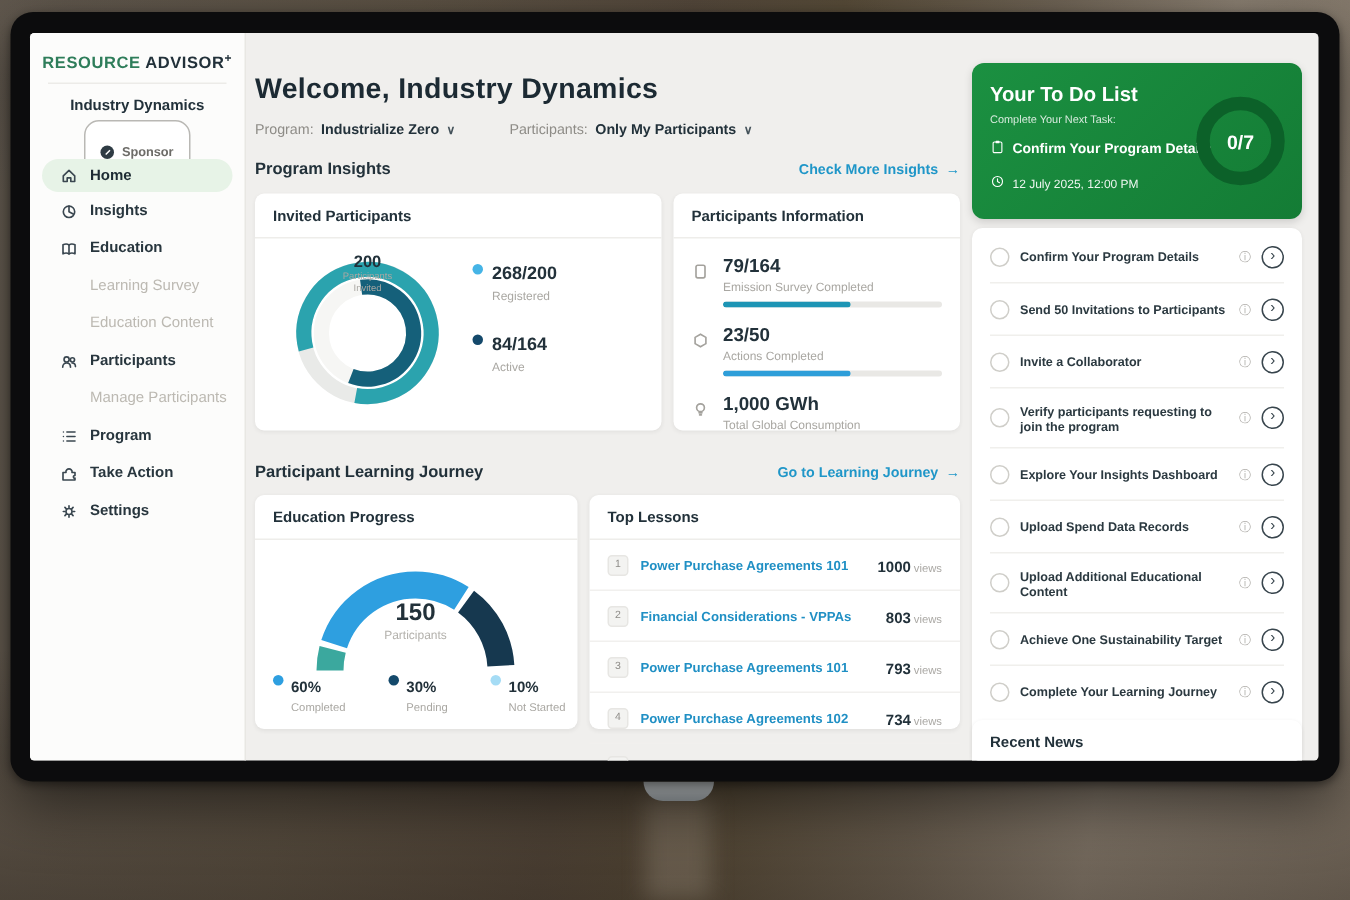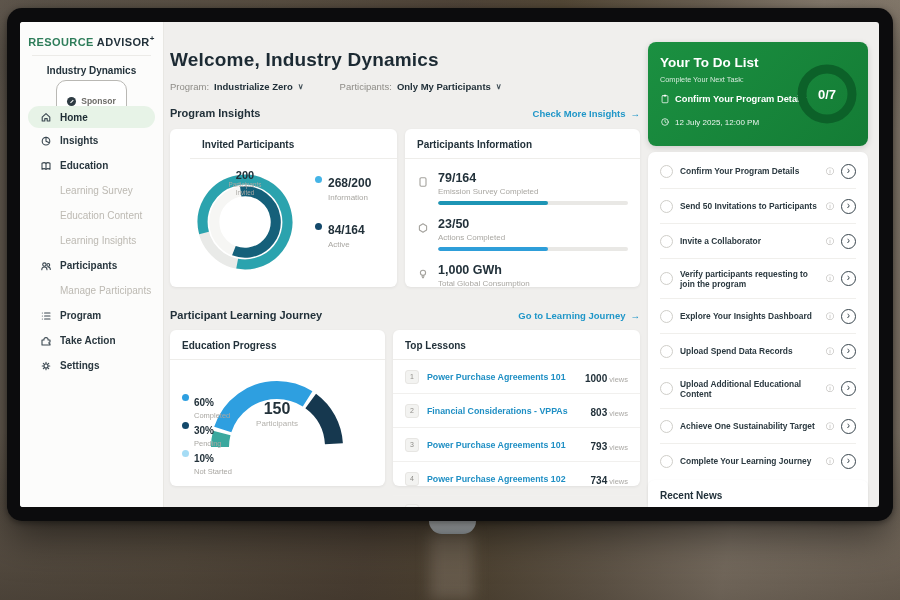--- a/index.html
+++ b/index.html
@@ -70,21 +70,21 @@
   .stat .sv{font-size:12.5px;font-weight:800;color:#22313a;line-height:1.1;}
   .stat .sl{font-size:8px;color:#a9a7a2;margin-top:1px;}
   .bar{margin:5px 12px 0 33px;height:4px;border-radius:2px;background:#e9e8e5;overflow:hidden;}
   .bar>div{height:100%;border-radius:2px;}
   svg.gic{stroke:#a4a29d;fill:none;stroke-width:1.1;stroke-linecap:round;stroke-linejoin:round;}
   
   .gauge-wrap{position:absolute;left:32px;top:36px;width:150px;height:88px;}
   .gauge-center{position:absolute;left:0;top:34px;width:100%;text-align:center;}
   .gauge-center .v{font-size:16px;font-weight:800;color:#22313a;}
   .gauge-center .l{font-size:8px;color:#b3b1ac;margin-top:1px;}
-  .glegend{position:absolute;left:12px;right:8px;bottom:10px;display:flex;justify-content:space-between;flex-direction:column;}
+  .glegend{position:absolute;left:12px;right:8px;bottom:10px;display:flex;justify-content:space-between;}
   .gleg-item{display:flex;gap:5px;}
   .gleg-item .dot{width:7px;height:7px;border-radius:50%;margin-top:2px;}
   .gleg-item .p{font-size:10px;font-weight:800;color:#22313a;line-height:1.1;}
   .gleg-item .l{font-size:7.5px;color:#a9a7a2;margin-top:1px;}
   
   .lesson{display:flex;align-items:center;gap:8px;padding:7.5px 12px;border-bottom:1px solid #f1f0ee;}
   .lesson:last-child{border-bottom:none;}
   .rank{width:12px;height:12px;border-radius:3px;background:#f3f3f1;border:1px solid #e7e6e3;color:#8e8c88;
     font-size:7px;display:flex;align-items:center;justify-content:center;flex:0 0 12px;}
   .l-title{flex:1;font-size:8.8px;font-weight:600;color:#1f8fc4;cursor:pointer;}
@@ -167,23 +167,20 @@
               </svg>
             </span>
         <span class="lb">Education</span>
       </div>
       <div class="nav-item sub">
         <span class="lb">Learning Survey</span>
       </div>
       <div class="nav-item sub">
         <span class="lb">Education Content</span>
       </div>
-      <div class="nav-item sub">
-        <span class="lb">Learning Insights</span>
-      </div>
       <div class="nav-item">
         <span class="ic">
               <svg class="icn" viewBox="0 0 12 12" width="12" height="12">
                 <circle cx="4.4" cy="4.6" r="1.7"></circle>
                 <path d="M1.8 9.8 C1.8 7.9 3 7 4.4 7 C5.8 7 7 7.9 7 9.8"></path>
                 <circle cx="8.3" cy="4.9" r="1.4"></circle>
                 <path d="M8 7 C9.5 7 10.3 7.9 10.3 9.4"></path>
               </svg>
             </span>
         <span class="lb">Participants</span>
@@ -241,40 +238,40 @@
     <div class="sec-row" style="top:85px;">
       <span class="sec-title">Program Insights</span>
       <span class="sec-link">
         <span>Check More Insights</span>
         <span>→</span>
       </span>
     </div>
 
     <div class="cards" style="top:107px;">
 
-      <div class="card" style="width:227px;height:158px;padding-left:20px;">
+      <div class="card" style="width:271px;height:158px;">
         <div class="card-title">Invited Participants</div>
         <div class="donut-wrap">
           <svg viewBox="0 0 100 100" width="106" height="106">
             <circle cx="50" cy="50" r="40" stroke="#e9eae8" stroke-width="9.5" fill="none"></circle>
             <circle id="ring-outer" cx="50" cy="50" r="40" stroke-width="9.5" fill="none" transform="rotate(165 50 50)" stroke="#2BA3AE" stroke-dasharray="206.1 260.3"></circle>
             <circle cx="50" cy="50" r="29" stroke="#f6f6f4" stroke-width="9.5" fill="none"></circle>
             <circle id="ring-inner" cx="50" cy="50" r="29" stroke-width="9.5" fill="none" transform="rotate(262 50 50)" stroke="#15607A" stroke-dasharray="105.7 191.2"></circle>
           </svg>
           <div class="donut-center">
             <span class="v">200</span>
             <span class="l">Participants</span>
             <span class="l">Invited</span>
           </div>
         </div>
         <div class="dlegend">
           <div class="dleg-item">
             <span class="dot" style="background: rgb(69, 180, 230);"></span>
             <span><span class="v">268/200</span>
-            <div class="l">Information</div></span>
+            <div class="l">Registered</div></span>
           </div>
           <div class="dleg-item">
             <span class="dot" style="background: rgb(20, 73, 107);"></span>
             <span><span class="v">84/164</span>
             <div class="l">Active</div></span>
           </div>
         </div>
       </div>
 
       <div class="card" style="flex:1;height:158px;">

